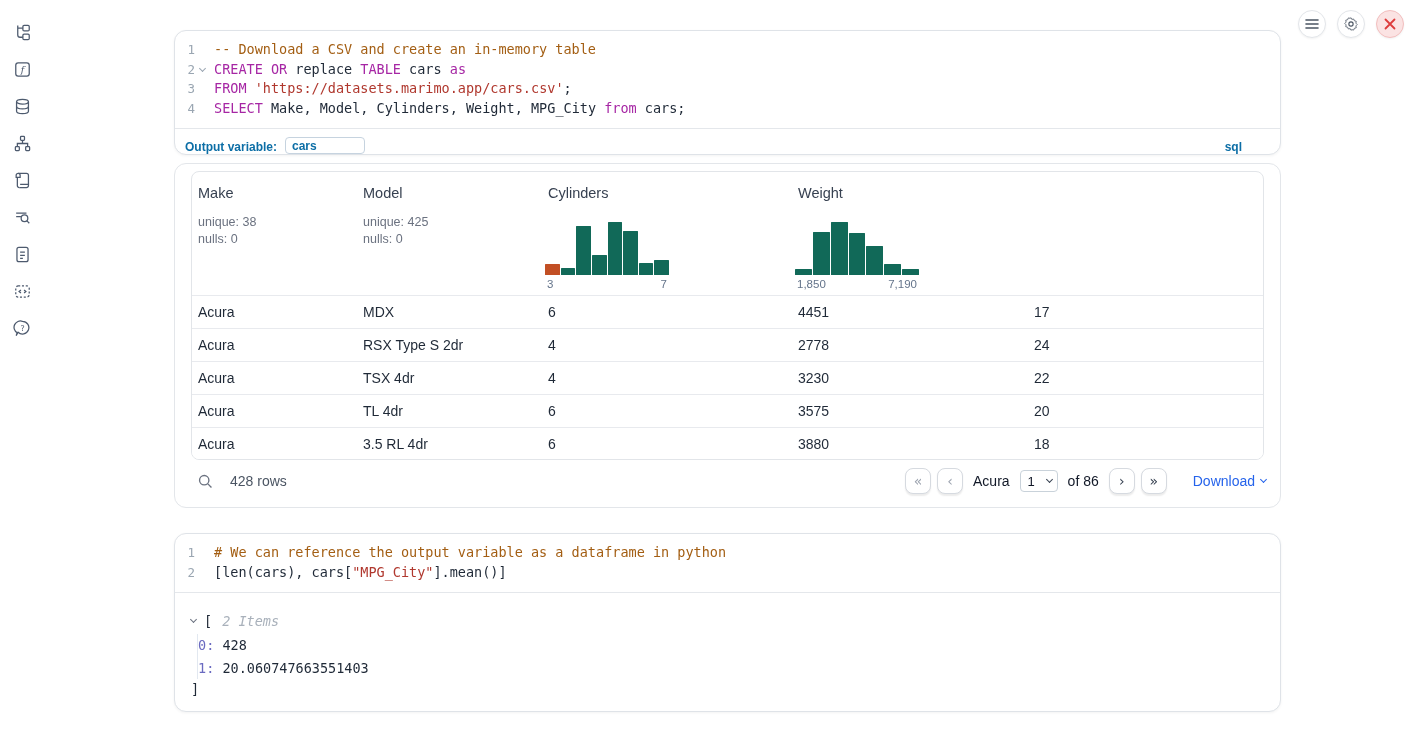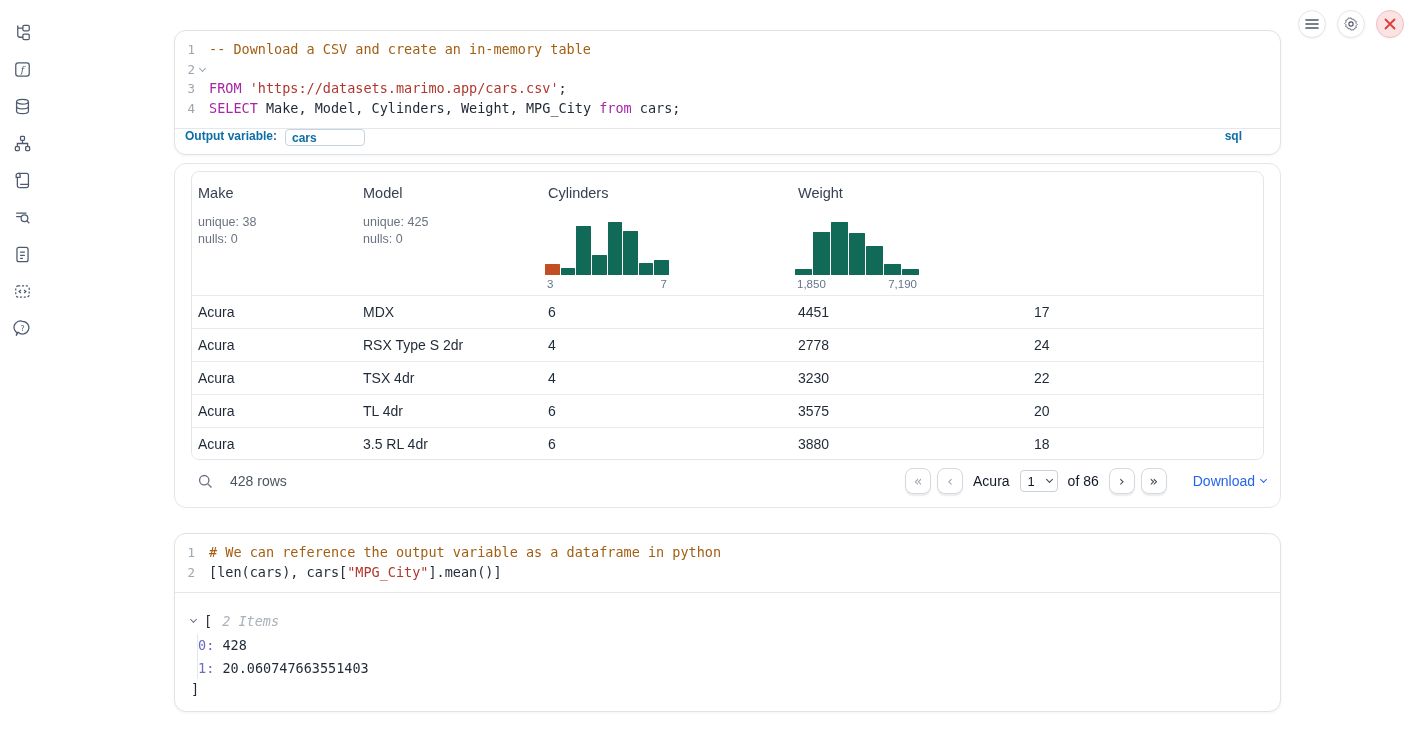--- a/index.html
+++ b/index.html
@@ -34,29 +34,29 @@
     border:1px solid #dfe3e8; border-radius:12px; background:#fff;
     box-shadow:0 1px 3px rgba(0,0,0,.05);
   }
   .sql-cell { top:30px; height:125px; }
   .py-cell  { top:533px; height:179px; }
   .code-area { padding-top:9px; cursor:text; }
   .code-line { display:flex; line-height:19.7px; font-family:"DejaVu Sans Mono", monospace; font-size:13.5px; padding-left:8px; }
   .ln { width:12px; text-align:right; color:#9aa6b2; flex-shrink:0; font-size:12.5px; }
   .foldcol { width:14px; flex-shrink:0; display:flex; align-items:center; justify-content:center; }
   .fold-caret { width:5px; height:5px; border-right:1.4px solid #9aa6b2; border-bottom:1.4px solid #9aa6b2; transform:rotate(45deg); margin-top:-3px; }
-  .code-text { white-space:pre; }
+  .code-text { margin-left:5px; white-space:pre; }
   .tok-p { color:#1f2937; }
   .tok-k { color:#a626a4; }
   .tok-s { color:#b0382e; }
   .tok-c { color:#a35e13; }
   
   .outvar-row {
     position:absolute; bottom:0; left:0; right:0; height:26px;
-    border-top:1px solid #e4e7eb; display:flex; align-items:flex-start;
+    border-top:1px solid #e4e7eb; display:flex; align-items:flex-end;
     padding:0 38px 0 10px;
   }
   .outvar-label { font-size:12px; font-weight:bold; color:#0c6ea6; }
   .outvar-input {
     margin-left:8px; width:80px; height:17px; border:1px solid #c6d3df; border-radius:4px;
     font-size:12px; font-weight:bold; color:#0c6ea6; padding:0 6px;
     font-family:"Liberation Sans", sans-serif; outline:none; background:#fff;
   }
   .lang-badge { margin-left:auto; font-size:12px; font-weight:bold; color:#0c6ea6; }
   
@@ -203,20 +203,21 @@
       <div class="code-line">
         <span class="ln">1</span>
         <span class="foldcol"></span>
         <span class="code-text"><span class="tok-c">-- Download a CSV and create an in-memory table</span></span>
       </div>
       <div class="code-line">
         <span class="ln">2</span>
         <span class="foldcol">
           <span class="fold-caret"></span>
         </span>
+        <span class="code-text"><span class="tok-k">CREATE</span><span class="tok-p"> </span><span class="tok-k">OR</span><span class="tok-p"> replace </span><span class="tok-k">TABLE</span><span class="tok-p"> cars </span><span class="tok-k">as</span></span>
       </div>
       <div class="code-line">
         <span class="ln">3</span>
         <span class="foldcol"></span>
         <span class="code-text"><span class="tok-k">FROM</span><span class="tok-p"> </span><span class="tok-s">'https://datasets.marimo.app/cars.csv'</span><span class="tok-p">;</span></span>
       </div>
       <div class="code-line">
         <span class="ln">4</span>
         <span class="foldcol"></span>
         <span class="code-text"><span class="tok-k">SELECT</span><span class="tok-p"> Make, Model, Cylinders, Weight, MPG_City </span><span class="tok-k">from</span><span class="tok-p"> cars;</span></span>

